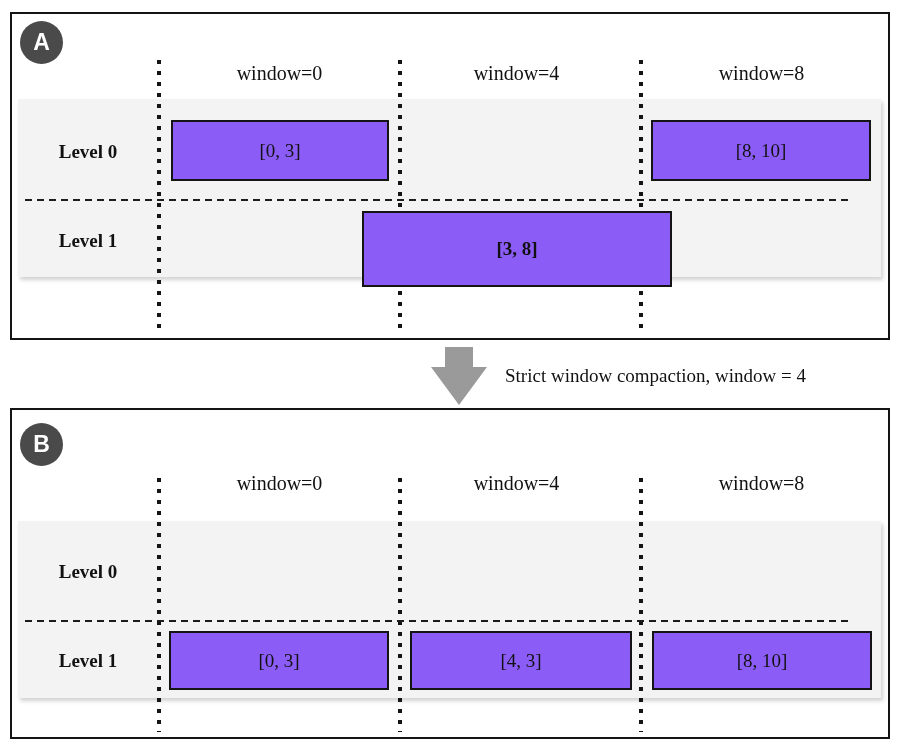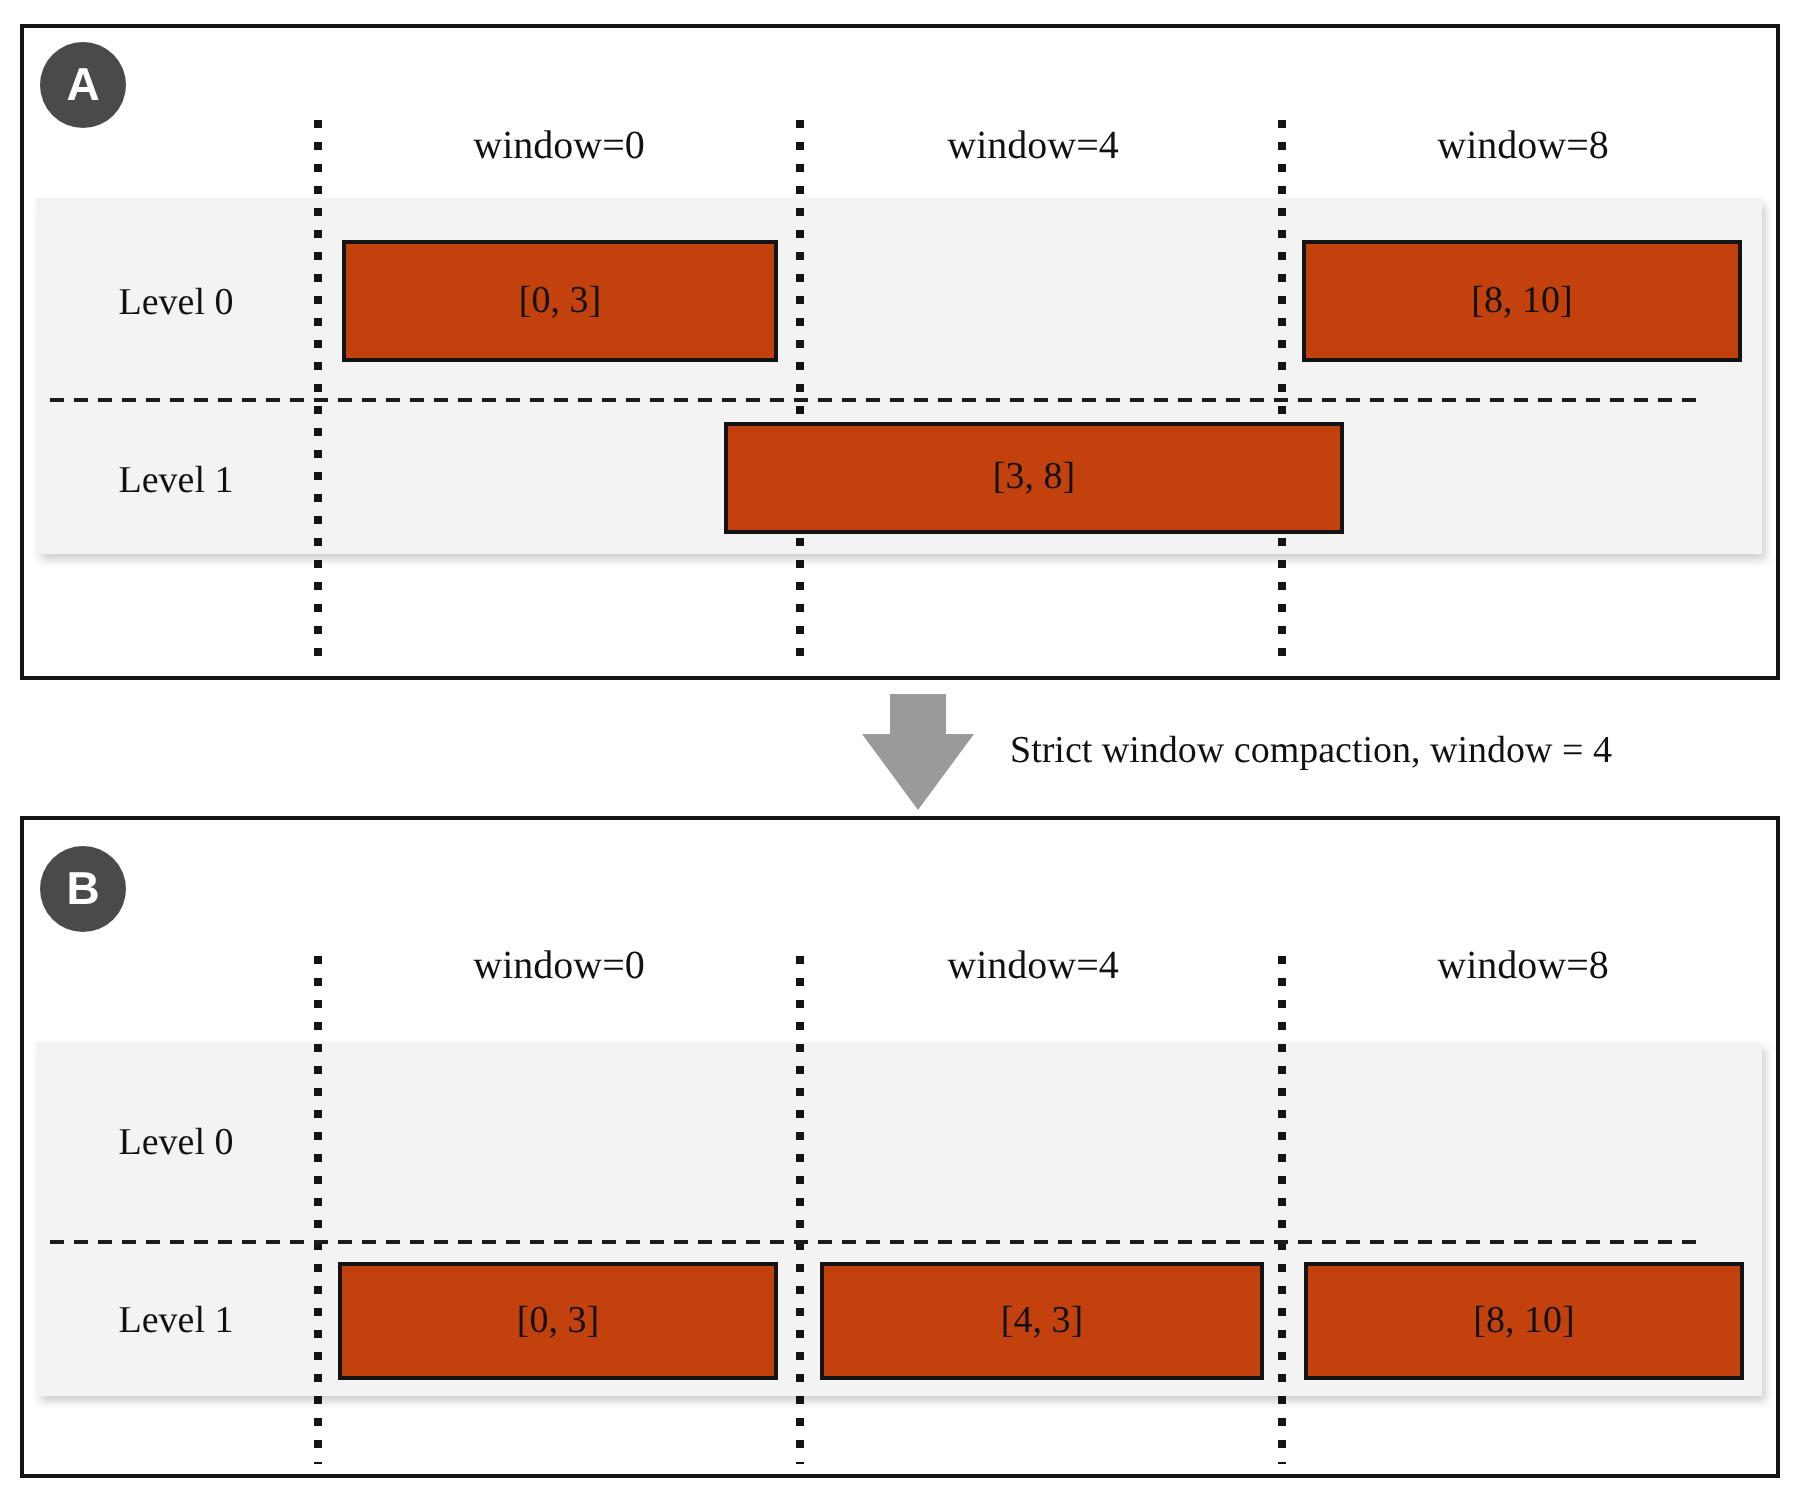--- a/index.html
+++ b/index.html
@@ -49,35 +49,35 @@
   .vd-0{left:145px;} .vd-1{left:386px;} .vd-2{left:627px;}
   .divider{
     position:absolute;left:13px;width:823px;height:2px;
     background:repeating-linear-gradient(to right, #1c1c1c 0px, #1c1c1c 7px, transparent 7px, transparent 12px);
     z-index:3;
   }
   #panel-a .divider{top:185px;}
   #panel-b .divider{top:210px;}
   .level-label{
     position:absolute;left:6px;width:140px;height:22px;text-align:center;
-    font-size:19px;line-height:22px;z-index:2;
+    font-size:19px;line-height:22px;z-index:2;font-weight:bold;
   }
   #panel-a .lvl-0{top:127px;}
   #panel-a .lvl-1{top:216px;}
   #panel-b .lvl-0{top:151px;}
   #panel-b .lvl-1{top:240px;}
   .ibox{
-    position:absolute;box-sizing:border-box;border:2px solid var(--line);background:#c2410c;
+    position:absolute;box-sizing:border-box;border:2px solid var(--line);background:#8b5cf6;
     display:flex;align-items:center;justify-content:center;
     font-size:19px;z-index:4;
   }
   
   #box-a0{left:159px;top:106px;width:218px;height:61px;}
   #box-a1{left:639px;top:106px;width:220px;height:61px;}
-  #box-a2{left:350px;top:197px;width:310px;height:56px;}
+  #box-a2{left:350px;top:197px;width:310px;height:76px;font-weight:bold;}
   
   #box-b0{left:157px;top:221px;width:220px;height:59px;}
   #box-b1{left:398px;top:221px;width:222px;height:59px;}
   #box-b2{left:640px;top:221px;width:220px;height:59px;}
   #arrow-wrap{position:absolute;left:430px;top:347px;width:58px;height:58px;z-index:5;}
   #arrow-label{
     position:absolute;left:505px;top:364px;height:24px;
     font-size:19px;line-height:24px;white-space:nowrap;z-index:5;font-family:Liberation Serif, serif;
   }
 </style>

